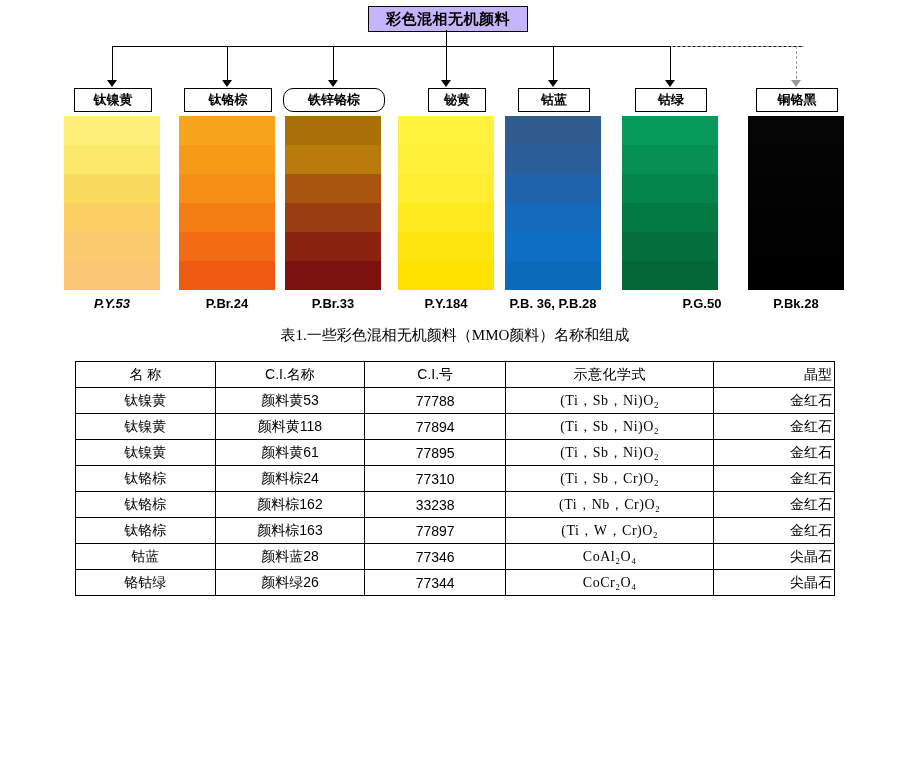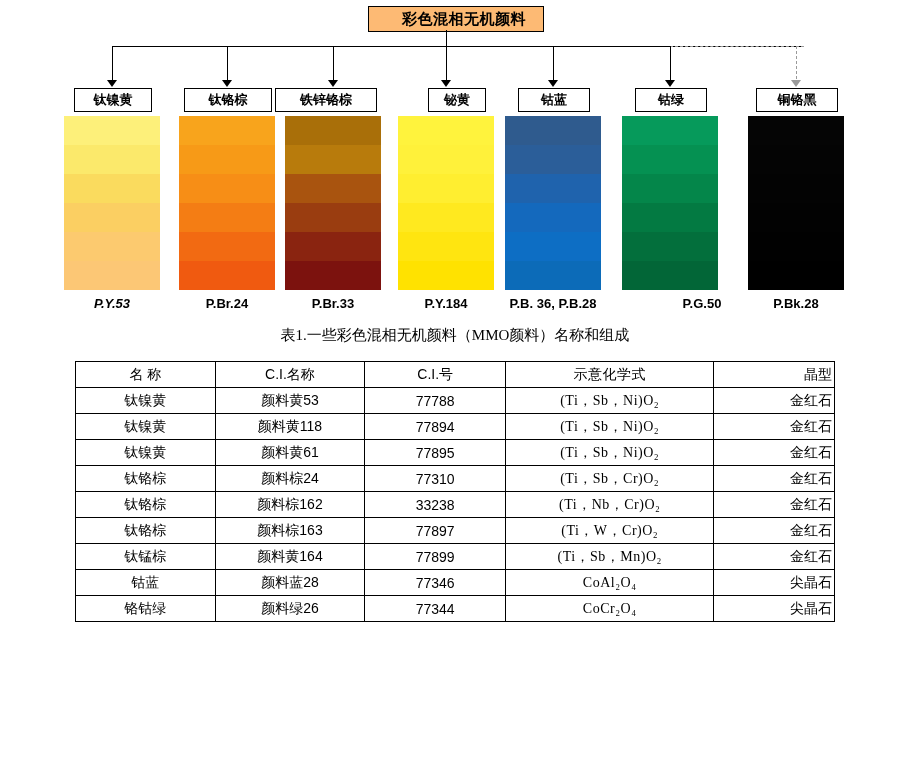--- a/index.html
+++ b/index.html
@@ -23,27 +23,26 @@
     height: 320px;
   }
 
   .root-box {
     position: absolute;
     left: 368px;
     top: 6px;
     width: 158px;
     height: 24px;
     border: 1px solid #000;
-    background: #fdba74;
+    background: #c4b5fd;
     font-size: 15px;
     line-height: 24px;
     text-align: center;
     font-weight: bold;
     letter-spacing: 0.5px;
-    padding-left: 16px;
   }
 
   .vline-root {
     position: absolute;
     left: 446px;
     top: 30px;
     width: 1px;
     height: 16px;
     background: #000;
   }
@@ -186,21 +185,21 @@
         <div style="background: rgb(248, 164, 28); flex: 1 1 0px;"></div>
         <div style="background: rgb(247, 154, 23); flex: 1 1 0px;"></div>
         <div style="background: rgb(247, 142, 22); flex: 1 1 0px;"></div>
         <div style="background: rgb(244, 125, 20); flex: 1 1 0px;"></div>
         <div style="background: rgb(242, 106, 18); flex: 1 1 0px;"></div>
         <div style="background: rgb(240, 90, 16); flex: 1 1 0px;"></div>
       </div>
       <div class="ci-name" style="left: 157px;">P.Br.24</div>
       <div class="branch" style="left: 333px;"></div>
       <div class="arrowhead" style="left: 328px;"></div>
-      <div class="label-box" style="width: 100px; left: 275px;">铁锌铬棕</div>
+      <div class="label-box" style="width: 100px; left: 283px; border-radius: 10px;">铁锌铬棕</div>
       <div class="swatch" style="left: 285px;">
         <div style="background: rgb(169, 111, 9); flex: 1 1 0px;"></div>
         <div style="background: rgb(184, 123, 12); flex: 1 1 0px;"></div>
         <div style="background: rgb(169, 84, 15); flex: 1 1 0px;"></div>
         <div style="background: rgb(154, 61, 16); flex: 1 1 0px;"></div>
         <div style="background: rgb(138, 36, 16); flex: 1 1 0px;"></div>
         <div style="background: rgb(124, 18, 14); flex: 1 1 0px;"></div>
       </div>
       <div class="ci-name" style="left: 263px;">P.Br.33</div>
       <div class="branch" style="left: 446px;"></div>
@@ -304,27 +303,20 @@
           <td class="col-crystal">金红石</td>
         </tr>
         <tr>
           <td class="col-name">钛铬棕</td>
           <td class="col-ciname">颜料棕163</td>
           <td class="col-cinum">77897</td>
           <td class="col-formula">(Ti，W，Cr)O₂</td>
           <td class="col-crystal">金红石</td>
         </tr>
         <tr>
-          <td class="col-name">钛锰棕</td>
-          <td class="col-ciname">颜料黄164</td>
-          <td class="col-cinum">77899</td>
-          <td class="col-formula">(Ti，Sb，Mn)O₂</td>
-          <td class="col-crystal">金红石</td>
-        </tr>
-        <tr>
           <td class="col-name">钴蓝</td>
           <td class="col-ciname">颜料蓝28</td>
           <td class="col-cinum">77346</td>
           <td class="col-formula">CoAl₂O₄</td>
           <td class="col-crystal">尖晶石</td>
         </tr>
         <tr>
           <td class="col-name">铬钴绿</td>
           <td class="col-ciname">颜料绿26</td>
           <td class="col-cinum">77344</td>

